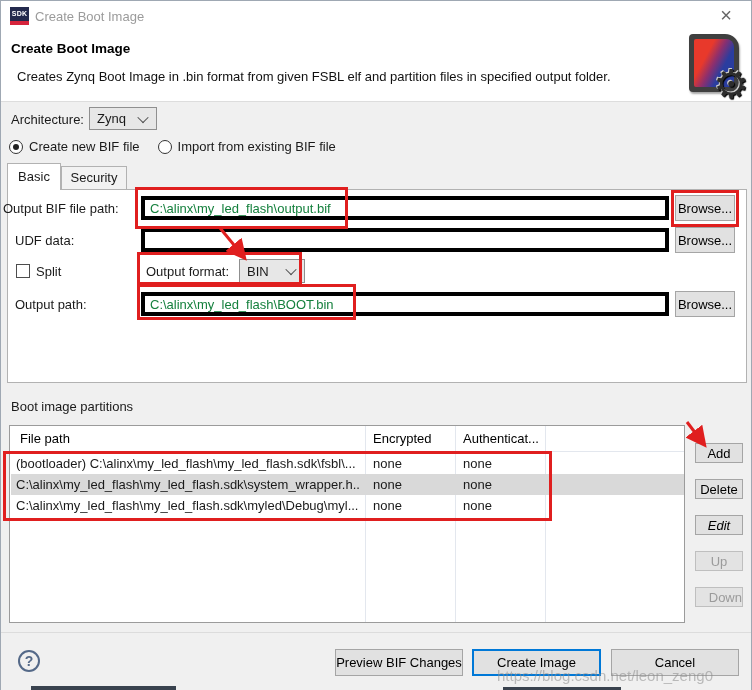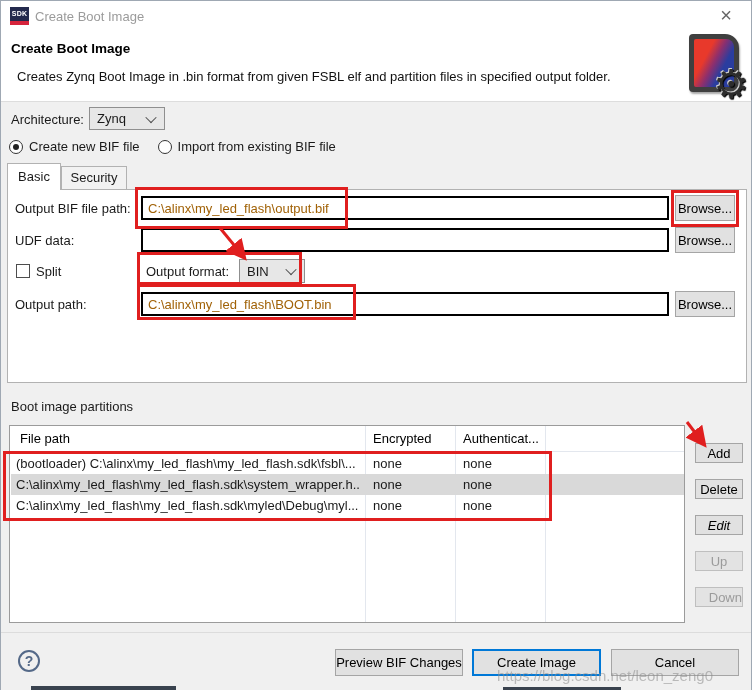--- a/index.html
+++ b/index.html
@@ -18,21 +18,21 @@
   .header { position:absolute; left:0; top:30px; width:750px; height:71px; background:#ffffff; border-bottom:1px solid #dddddd; }
   .hdr-title { position:absolute; left:10px; top:10px; font-weight:bold; font-size:13.5px; color:#000; }
   .hdr-desc { position:absolute; left:16px; top:38px; font-size:13px; color:#111; }
   .wizard-icon { position:absolute; right:6px; top:3px; width:58px; height:64px; }
   .wizard-card { position:absolute; left:2px; top:0; width:50px; height:58px; background:#3f3f3f; border-radius:4px 14px 4px 4px; box-shadow:1px 2px 2px rgba(0,0,0,.35); }
   .wizard-card-inner { position:absolute; left:5px; top:5px; width:40px; height:48px; border-radius:2px 8px 2px 2px; background:linear-gradient(118deg,#e8392b 30%,#a families 0%,#1f3aa0 70%); background:linear-gradient(118deg,#e8392b 32%,#8c2f6e 50%,#2a3d9f 68%); }
   .wizard-gear { position:absolute; right:-4px; bottom:-6px; font-size:40px; line-height:40px; color:#2d2d2d; text-shadow:-1px -1px 0 #cfcfcf, 1px 1px 1px #000; }
 
   
   .label { position:absolute; white-space:nowrap; }
-  .textinput { position:absolute; height:24px; background:#fff; border:2px solid #000000; font-family:"Liberation Sans",sans-serif; font-size:13px; padding:0 5px; color:#a16207; }
+  .textinput { position:absolute; height:24px; background:#fff; border:4px solid #000000; font-family:"Liberation Sans",sans-serif; font-size:13px; padding:0 5px; color:#15803d; }
   .btn { position:absolute; background:#e1e1e1; border:1px solid #a5a5a5; font-family:"Liberation Sans",sans-serif; font-size:13px; color:#000; text-align:center; cursor:pointer; }
   .btn:disabled, .btn.disabled { color:#9b9b9b; border-color:#bfbfbf; background:#e3e3e3; }
   .combo { position:absolute; background:#e7e7e7; border:1px solid #8f8f8f; display:flex; align-items:center; padding-left:7px; cursor:pointer; }
   .chevron { width:8px; height:8px; border-right:1.6px solid #4d4d4d; border-bottom:1.6px solid #4d4d4d; transform:rotate(45deg) translate(-1px,-1px); margin-left:auto; margin-right:9px; }
 
   
   .radio-row { position:absolute; left:8px; top:138px; display:flex; align-items:center; gap:6px; }
   .radio { width:14px; height:14px; border:1px solid #333; border-radius:50%; background:#fff; position:relative; }
   .radio.checked::after { content:""; position:absolute; left:3px; top:3px; width:6px; height:6px; background:#222; border-radius:50%; }
   .checkbox { position:absolute; width:14px; height:14px; border:1px solid #4d4d4d; background:#fff; }
@@ -83,38 +83,38 @@
     <div class="hdr-desc">Creates Zynq Boot Image in .bin format from given FSBL elf and partition files in specified output folder.</div>
     <div class="wizard-icon">
       <div class="wizard-card">
         <div class="wizard-card-inner"></div>
       </div>
       <div class="wizard-gear">⚙</div>
     </div>
   </div>
 
   <div class="label" style="left:10px; top:111px;">Architecture:</div>
-  <div class="combo" style="left:88px; top:106px; width:76px; height:23px;">
+  <div class="combo" style="left:88px; top:106px; width:68px; height:23px;">
     <span>Zynq</span>
     <span class="chevron"></span>
   </div>
 
   <div class="radio-row">
     <span class="radio checked"></span>
     <span>Create new BIF file</span>
     <span style="width:6px;"></span>
     <span class="radio"></span>
     <span>Import from existing BIF file</span>
   </div>
 
   <div class="tab-panel"></div>
   <div class="tab active">Basic</div>
   <div class="tab inactive">Security</div>
 
-  <div class="label" style="left:14px; top:200px;">Output BIF file path:</div>
+  <div class="label" style="left:2px; top:200px;">Output BIF file path:</div>
   <input class="textinput" style="left: 140px; top: 195px; width: 528px;" value="C:\alinx\my_led_flash\output.bif">
   <button class="btn" style="left:674px; top:194px; width:60px; height:26px;">Browse...</button>
 
   <div class="label" style="left:14px; top:232px;">UDF data:</div>
   <input class="textinput" style="left: 140px; top: 227px; width: 528px;" value="">
   <button class="btn" style="left:674px; top:226px; width:60px; height:26px;">Browse...</button>
 
   <span class="checkbox" style="left:15px; top:263px;"></span>
   <div class="label" style="left:35px; top:263px;">Split</div>
   <div class="label" style="left:145px; top:263px;">Output format:</div>

